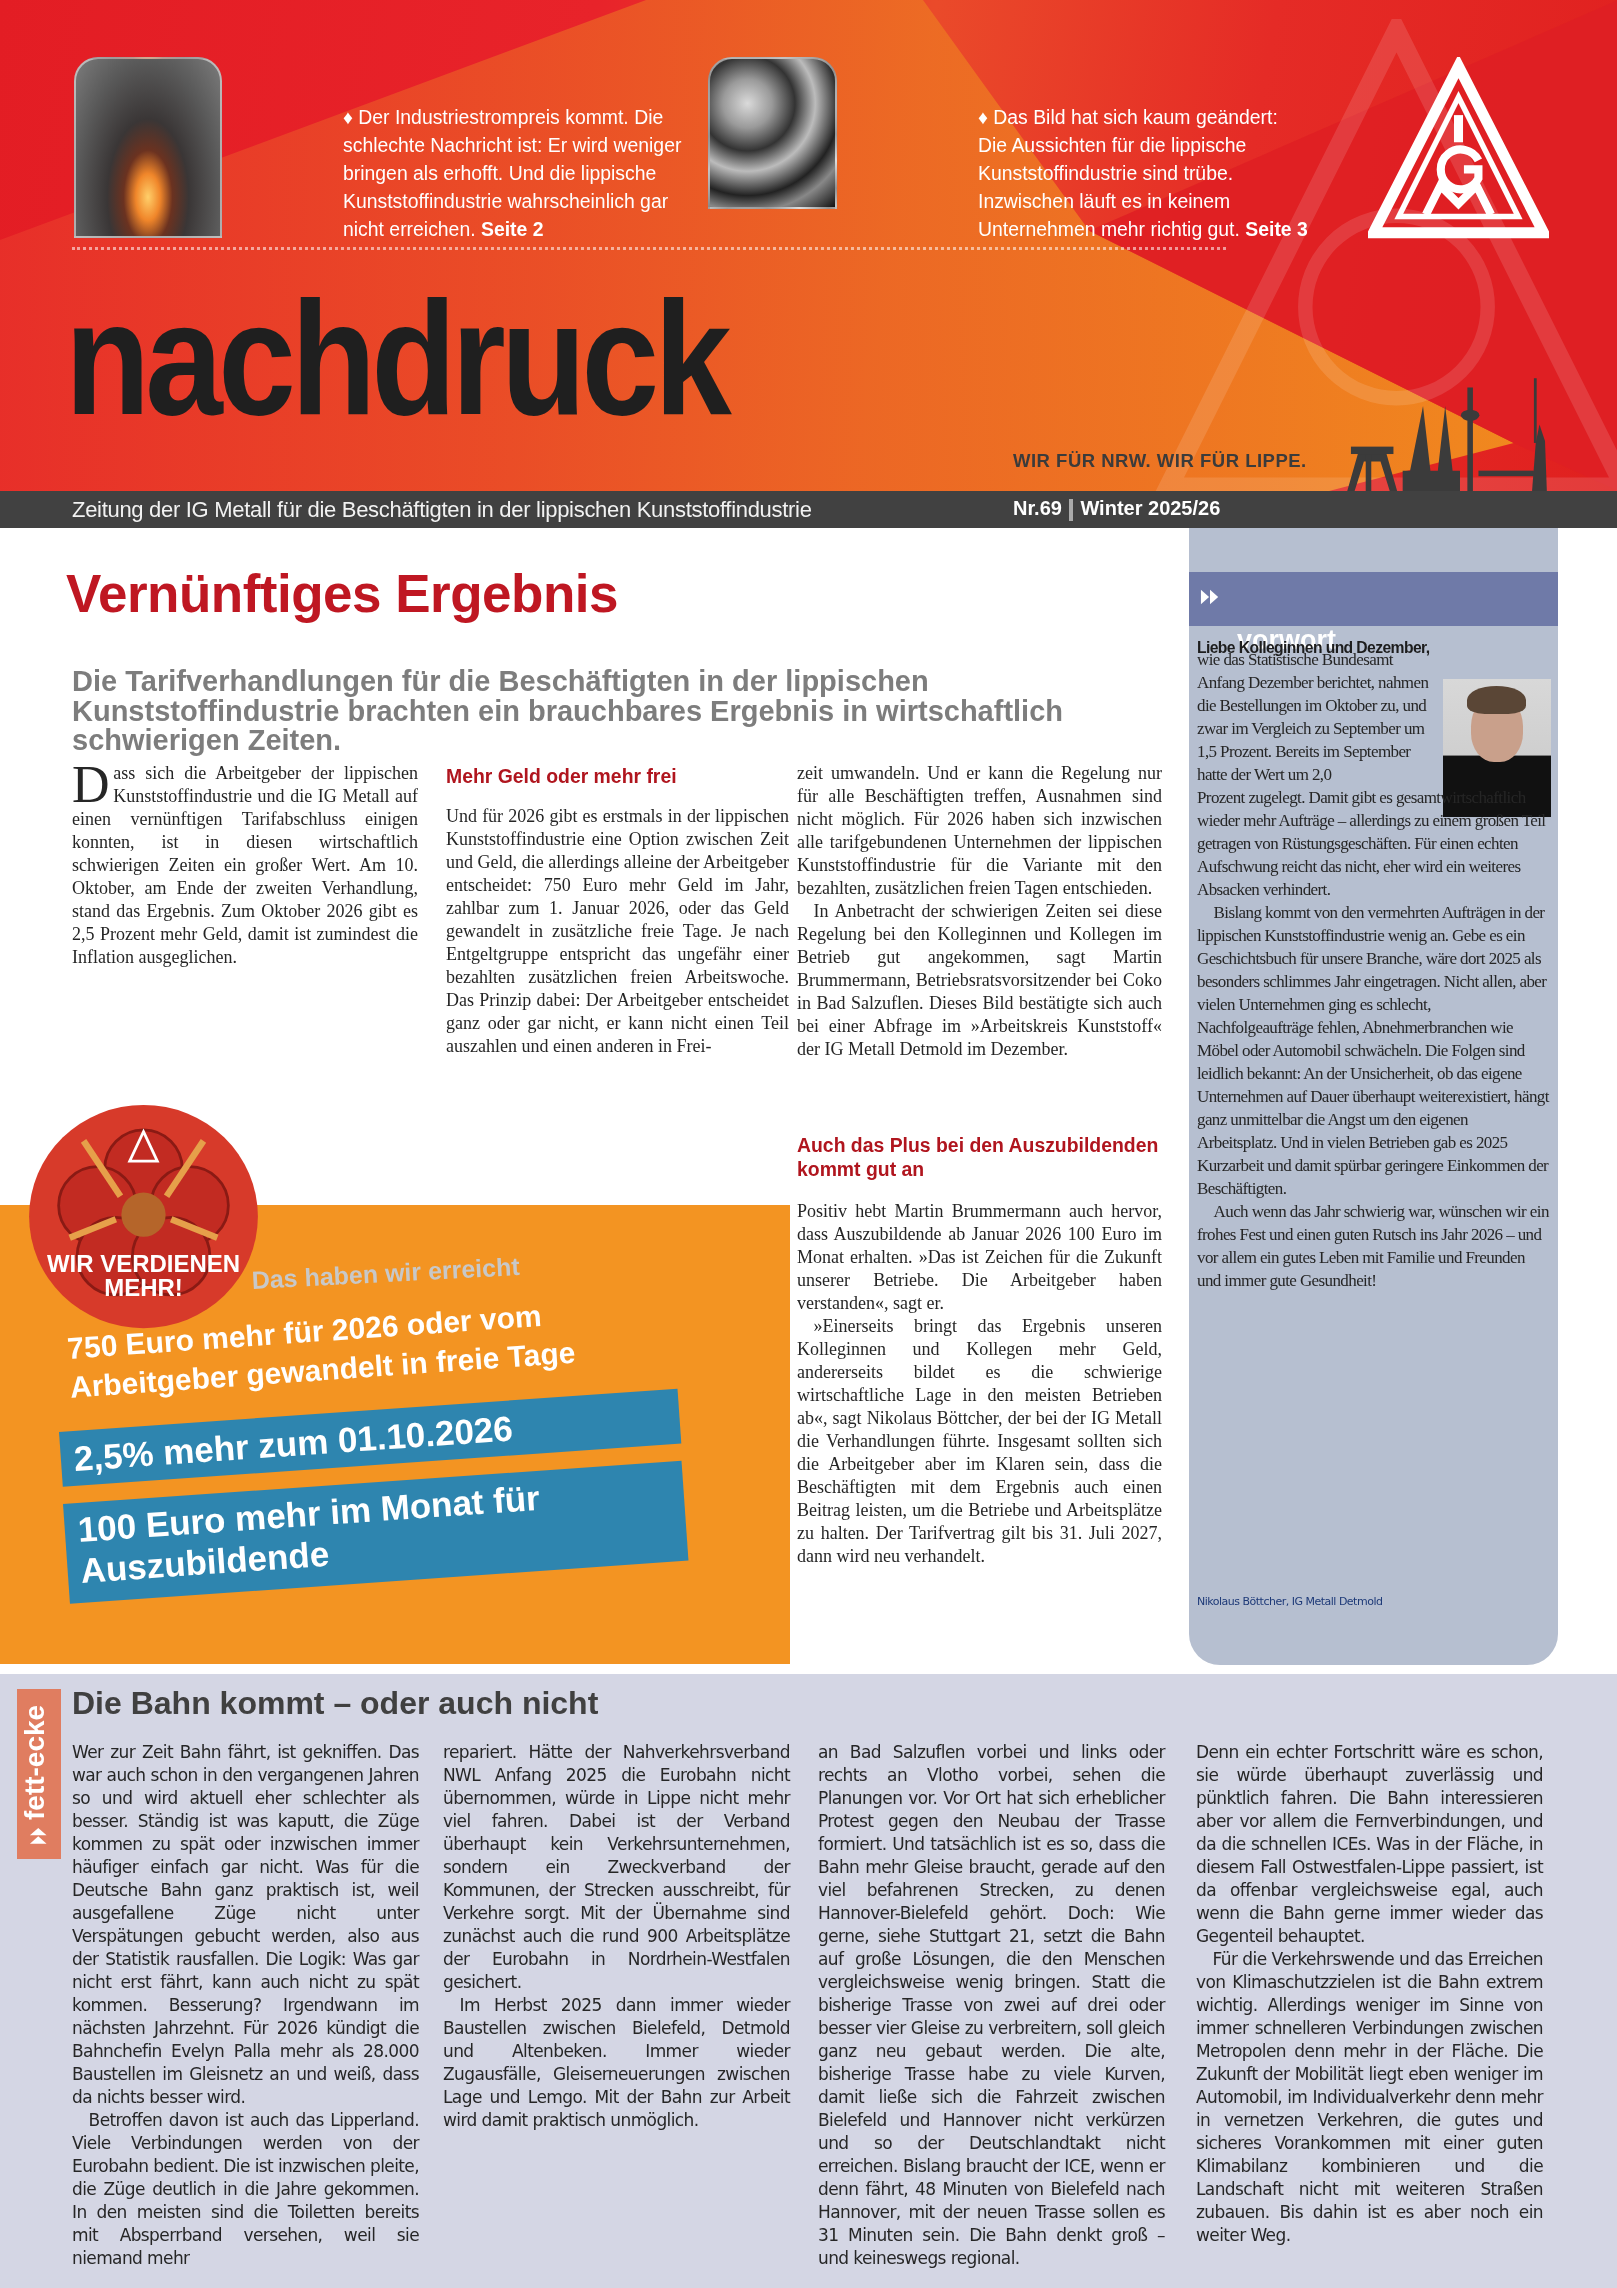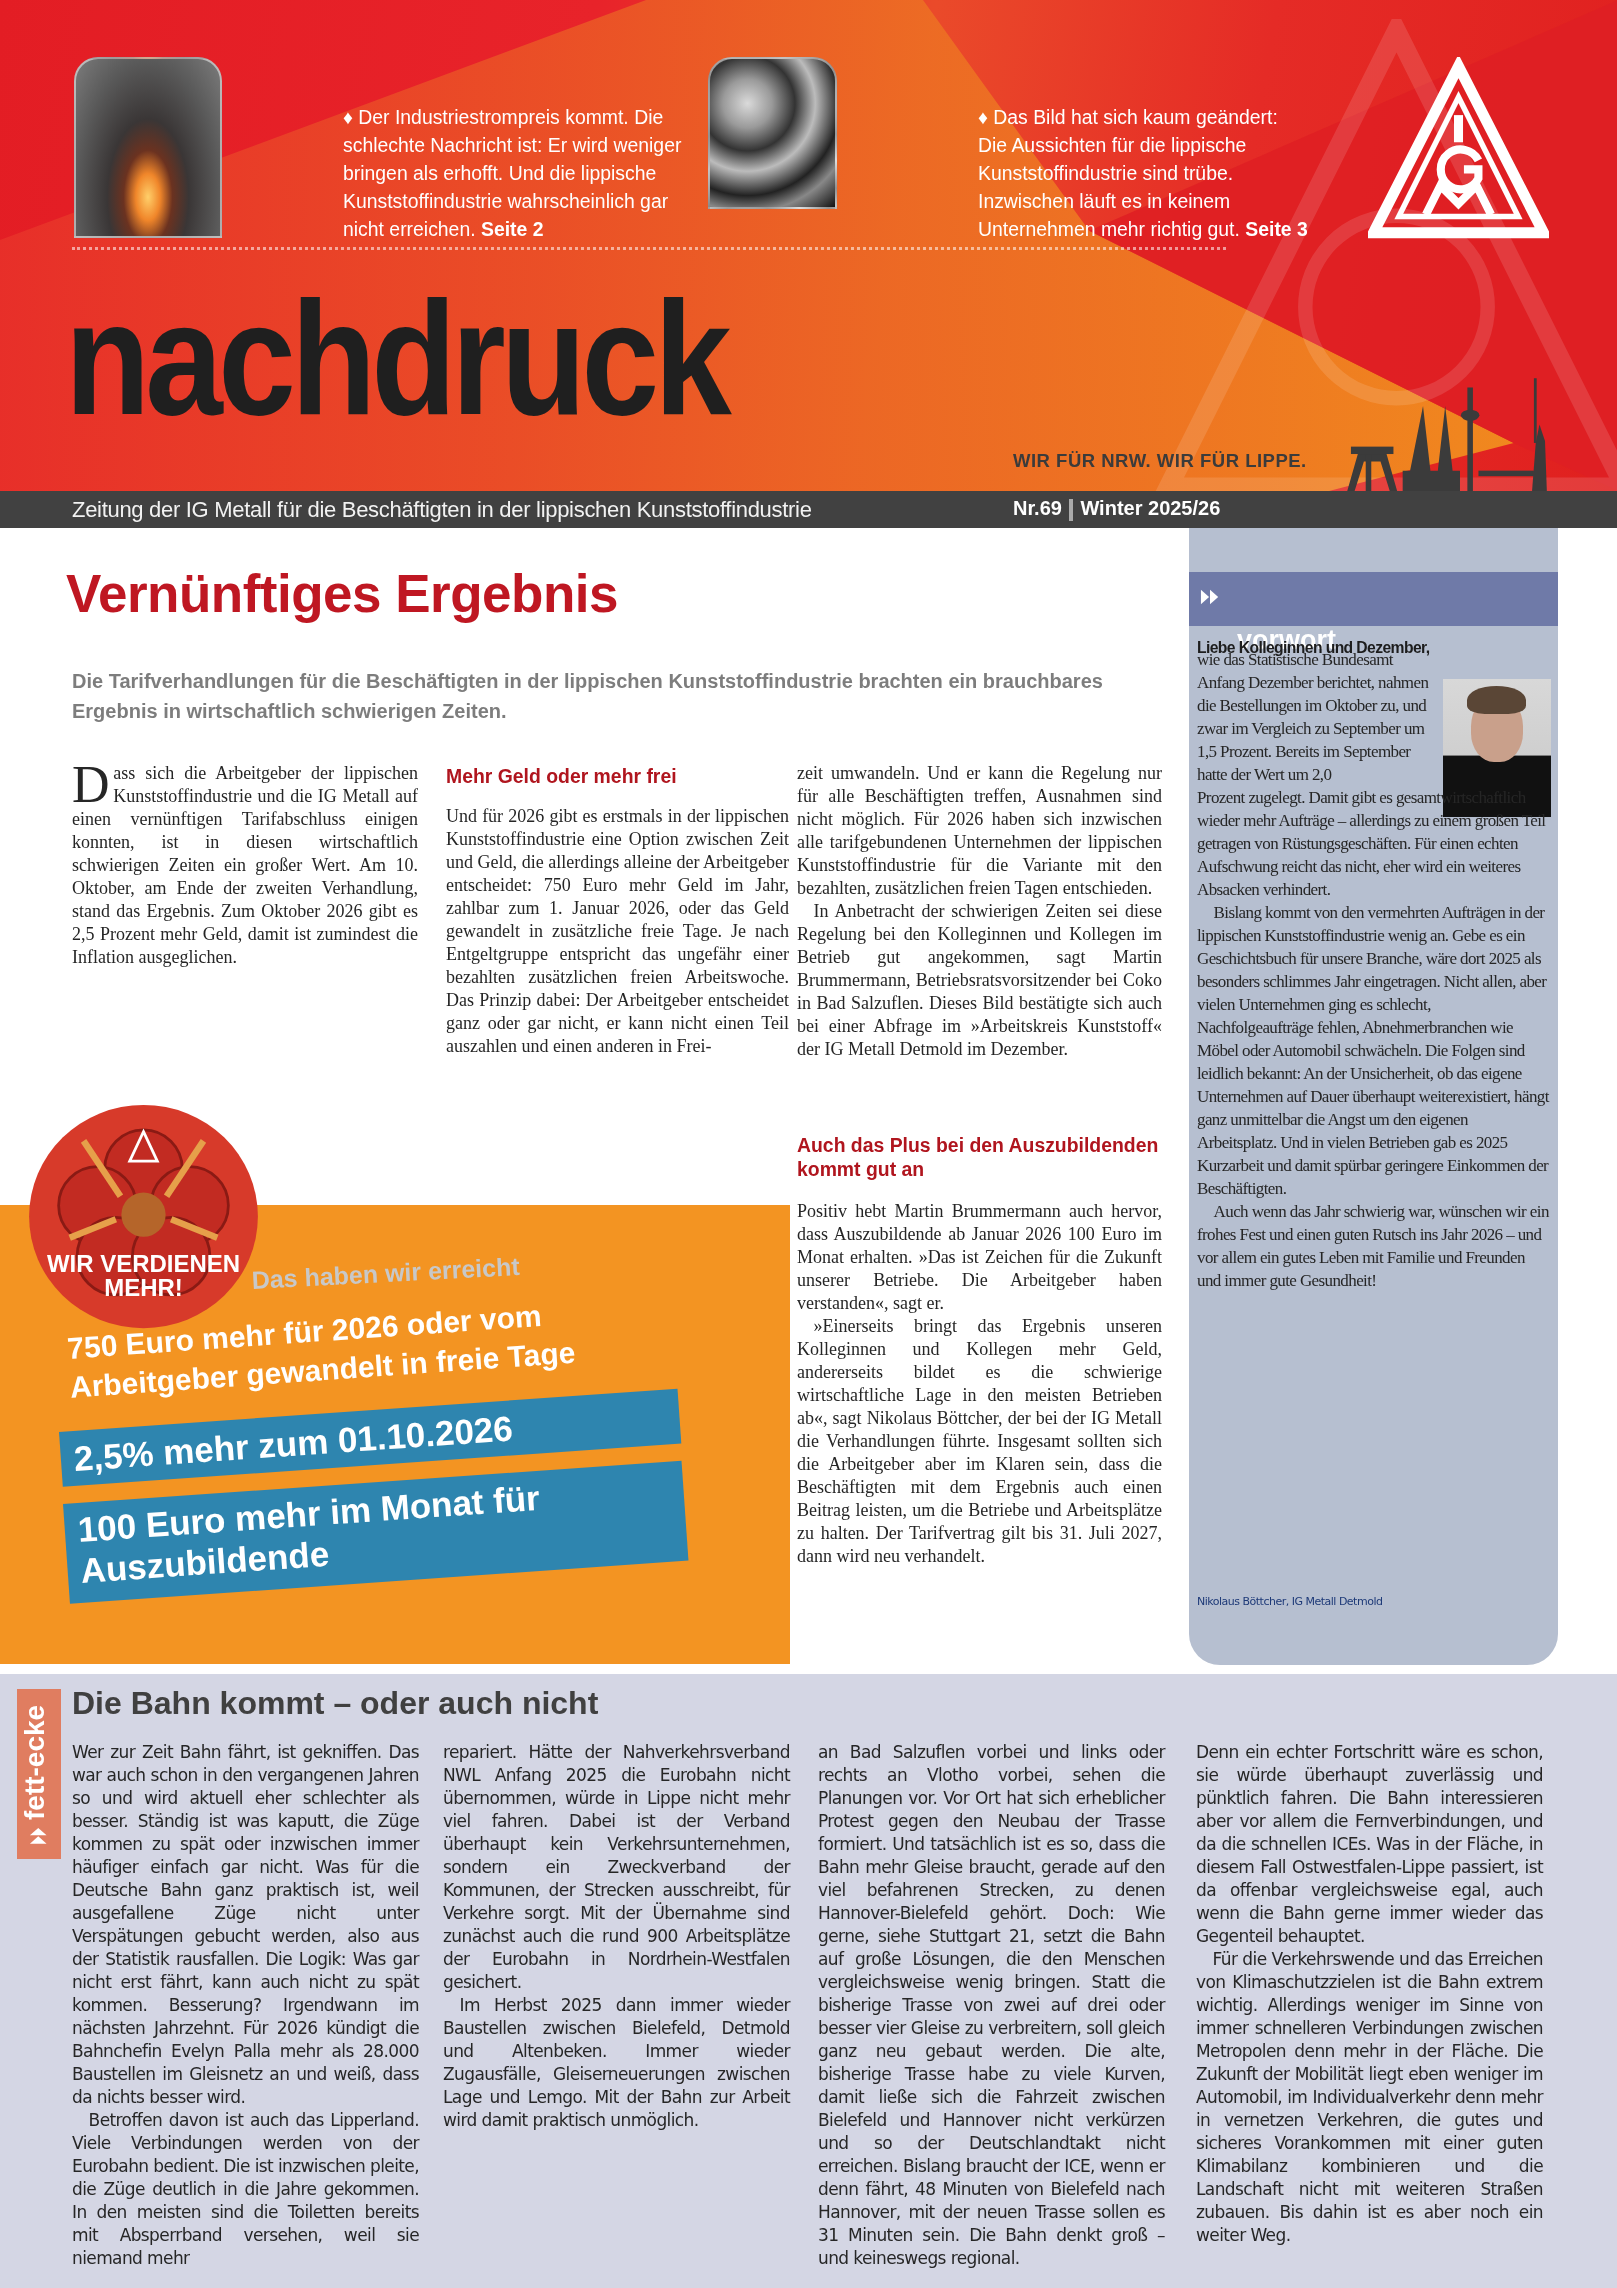--- a/index.html
+++ b/index.html
@@ -25,21 +25,21 @@
   #brand-title { position: absolute; left: 65px; top: 277px; font-size: 162px; font-weight: bold; color: #1f1f1f; letter-spacing: -5.5px; line-height: 1; font-family: "Liberation Sans", sans-serif; transform: scaleX(0.86); transform-origin: left top; }
   #tagline { position: absolute; left: 1013px; top: 450px; font-size: 18.5px; font-weight: bold; color: #3b3b3b; letter-spacing: 0.5px; }
   #skyline { position: absolute; left: 1338px; top: 369px; width: 280px; height: 122px; }
   #subheader-bar { position: absolute; left: 0; top: 491px; width: 1618px; height: 37px; background: #414141; }
   #subheader-text { position: absolute; left: 72px; top: 497px; color: #f2f2f2; font-size: 22px; font-family: "Liberation Sans Narrow", "Liberation Sans", sans-serif; letter-spacing: -0.3px; text-align: center; }
   #issue-info { position: absolute; left: 1013px; top: 497px; color: #ffffff; font-size: 20px; font-weight: bold; }
   #issue-info .sep { display: inline-block; width: 3.7px; height: 22px; background: #aaa; vertical-align: middle; margin: 0 7.4px; }
 
   
   #headline { position: absolute; left: 66px; top: 563px; font-size: 53px; font-weight: bold; color: #bf1722; letter-spacing: -0.5px; }
-  #deck { position: absolute; left: 72px; top: 667px; width: 1052px; font-size: 20px; line-height: 29.5px; font-weight: bold; color: #7d7d7d; }
+  #deck { position: absolute; left: 72px; top: 667px; width: 1052px; font-size: 29px; line-height: 29.5px; font-weight: bold; color: #7d7d7d; }
   .serif-col { position: absolute; font-family: "Liberation Serif", "DejaVu Serif", serif; font-size: 18px; line-height: 23px; color: #262626; text-align: justify; hyphens: auto; }
   .serif-col p + p { text-indent: 16.6px; }
   #col-1 { left: 72px; top: 762px; width: 346px; }
   #col-2 { left: 446px; top: 805px; width: 343px; }
   #col-3 { left: 797px; top: 762px; width: 365px; }
   #col-3b { left: 797px; top: 1200px; width: 365px; }
   .dropcap { float: left; font-size: 52px; line-height: 41px; margin: 1.8px 3.7px 0 0; font-family: "Liberation Serif", serif; }
   .subhead { position: absolute; color: #b0151e; font-weight: bold; font-size: 19.4px; line-height: 24px; }
   #subhead-1 { left: 446px; top: 764px; }
   #subhead-2 { left: 797px; top: 1133px; width: 365px; }

